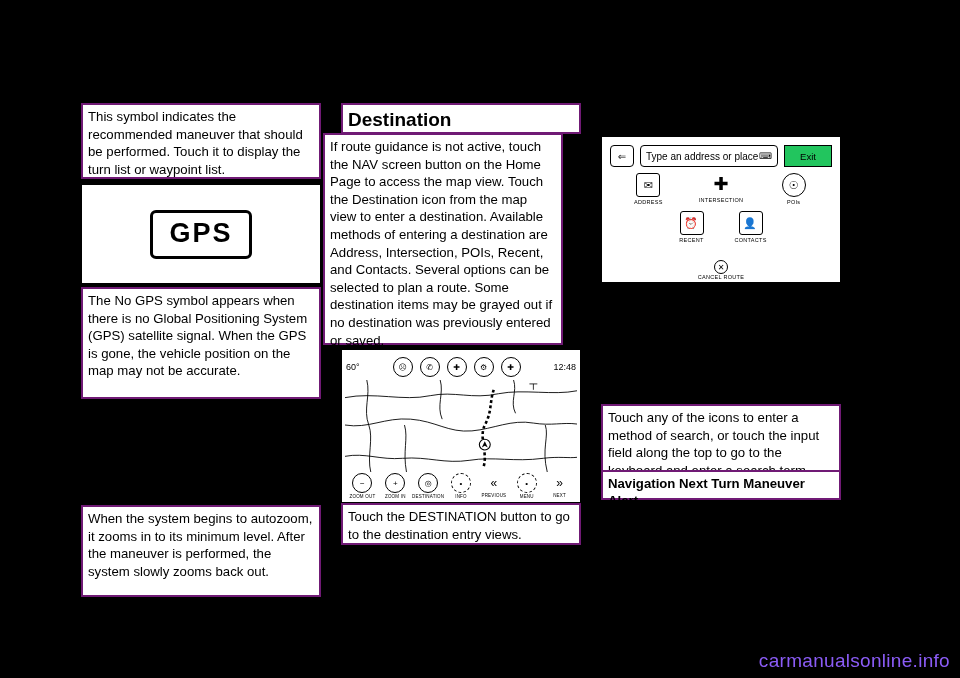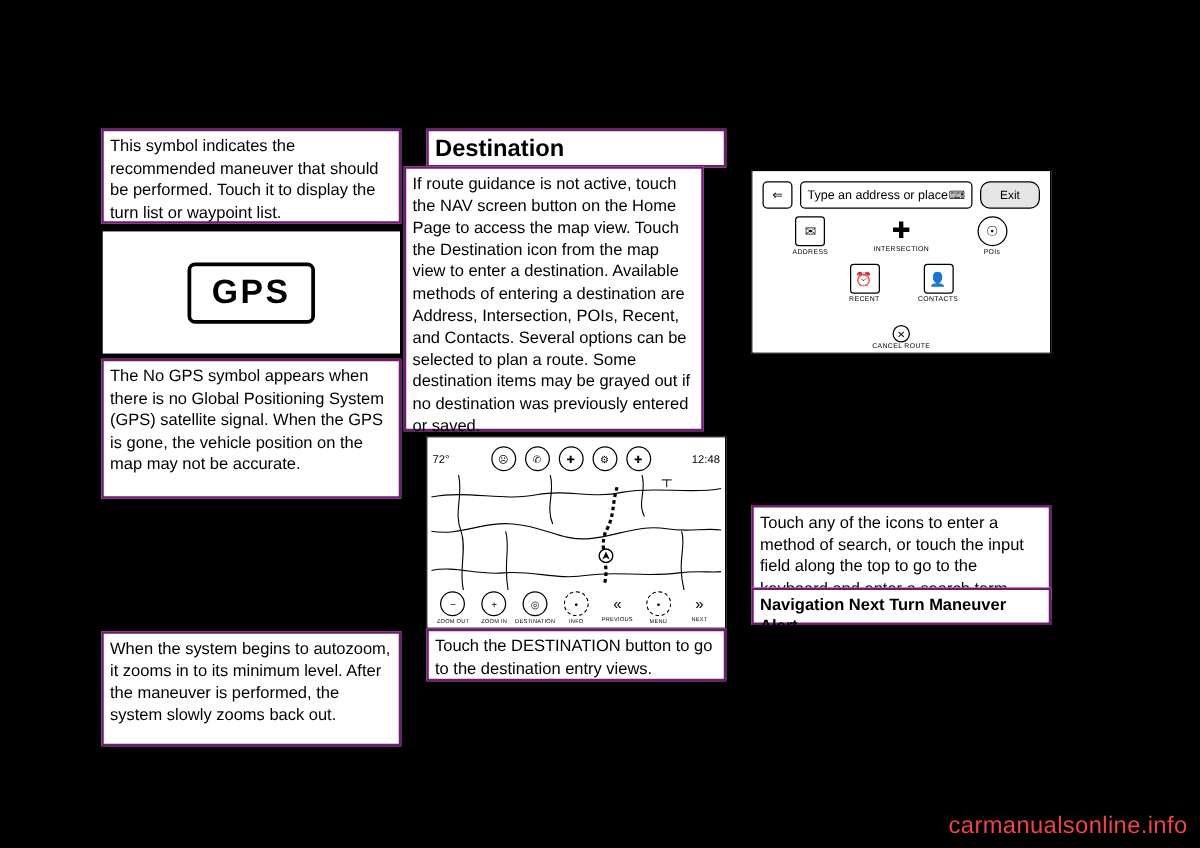--- a/index.html
+++ b/index.html
@@ -143,24 +143,24 @@
     display: flex;
     align-items: center;
     justify-content: space-between;
     padding: 0 5px;
     font-size: 10px;
     background: #fff;
   }
   .dest-exit {
     width: 46px; height: 20px;
     border: 1.3px solid #000;
-    border-radius: 8px;
+    border-radius: 0;
     display: flex; align-items: center; justify-content: center;
     font-size: 9.5px;
-    background: #e5e5e5;
+    background: #22c55e;
   }
   .back-arrow {
     width: 22px; height: 20px;
     border: 1.3px solid #000;
     border-radius: 4px;
     display: flex; align-items: center; justify-content: center;
     font-size: 10px;
     background: #fff;
   }
   .dest-grid {
@@ -217,21 +217,21 @@
   }
   .dest-cancel .cl {
     font-size: 5.5px;
     letter-spacing: .3px;
   }
   
   .footer {
     position: absolute;
     right: 10px;
     bottom: 6px;
-    color: #ef4444;
+    color: #8b5cf6;
     font-size: 19px;
     letter-spacing: .3px;
     font-family: "Liberation Sans", sans-serif;
   }
 </style>
 </head>
 <body>
 
 <div class="page">
 
@@ -258,21 +258,21 @@
     <span>Destination</span>
   </div>
 
   <div class="txtbox body-text" style="left:323px; top:133px; width:240px; height:212px;">
     <span>If route guidance is not active, touch the NAV screen button on the Home Page to access the map view. Touch the Destination icon from the map view to enter a destination. Available methods of entering a destination are Address, Intersection, POIs, Recent, and Contacts. Several options can be selected to plan a route. Some destination items may be grayed out if no destination was previously entered or saved.</span>
   </div>
 
   <div class="img-box" style="left:341px; top:349px; width:240px; height:154px;">
     <div class="map-shot">
       <div class="map-top">
-        <span>72°</span>
+        <span>60°</span>
         <span class="map-icons">
           <span class="circ-btn">☹</span>
           <span class="circ-btn">✆</span>
           <span class="circ-btn">✚</span>
           <span class="circ-btn">⚙</span>
           <span class="circ-btn">✚</span>
         </span>
         <span>12:48</span>
       </div>
 

